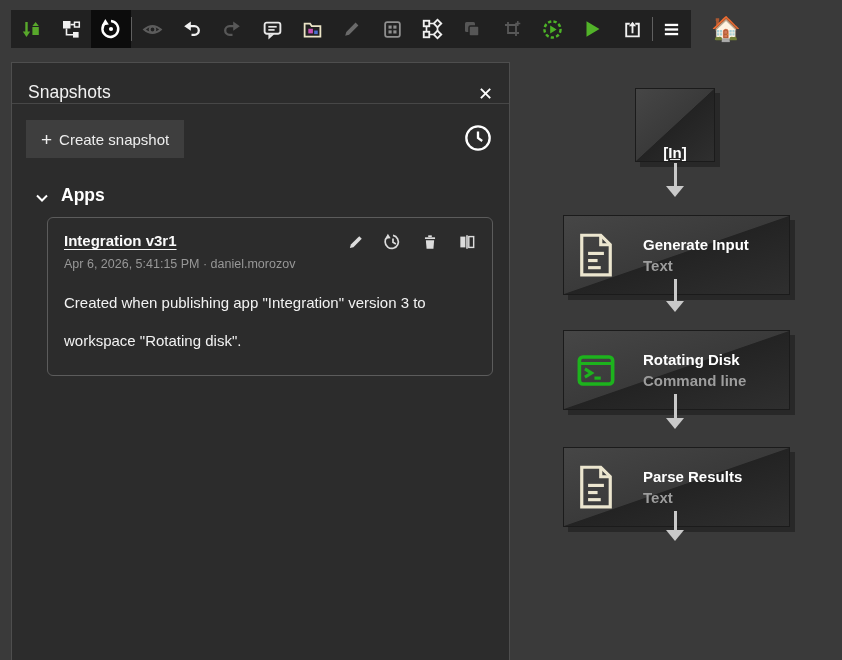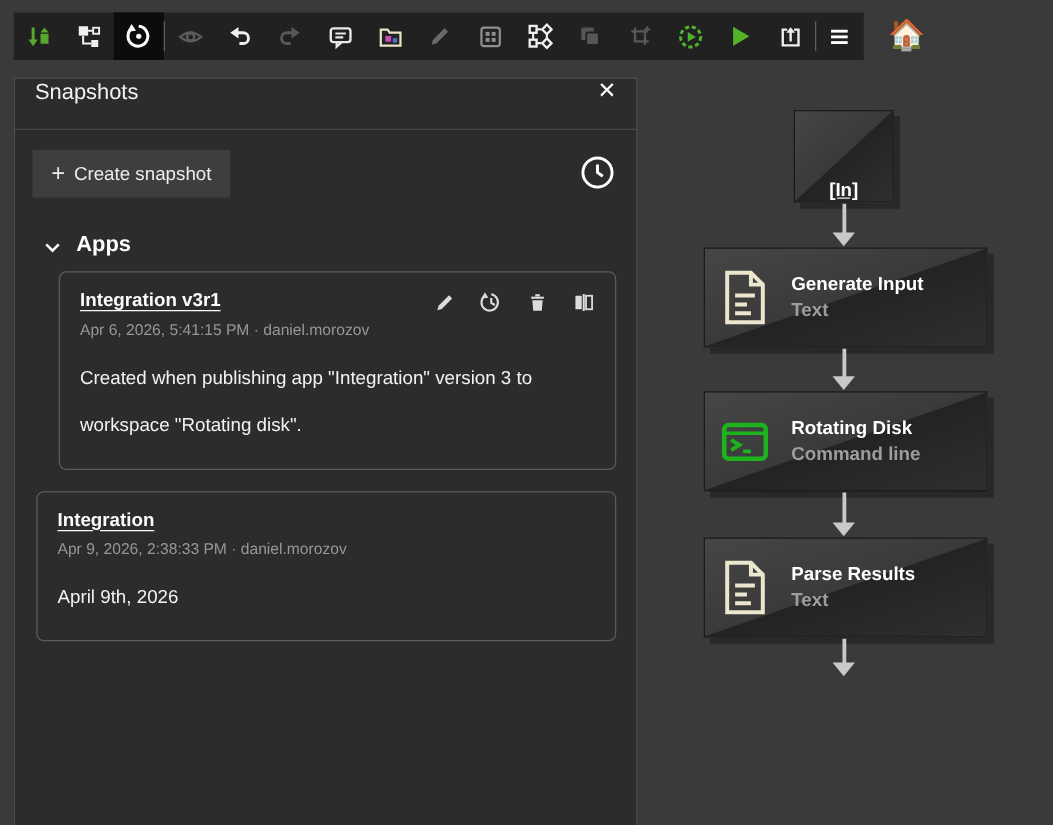--- a/index.html
+++ b/index.html
@@ -12,21 +12,21 @@
   .tbtn{width:40px;height:38px;display:flex;align-items:center;justify-content:center;flex:0 0 auto;}
   .tbtn.active{background:#0c0c0c;}
   .tbtn.menu{width:36px;}
   .tsep{width:1px;height:24px;background:#606060;flex:0 0 auto;}
   .home-btn{position:absolute;left:710px;top:13px;width:32px;height:32px;display:flex;
             align-items:center;justify-content:center;font-size:24px;line-height:1;}
 
   
   .panel{position:absolute;left:11px;top:62px;width:499px;height:598px;background:#2c2c2c;
          border:1px solid #4e4e4e;border-bottom:none;box-sizing:border-box;}
-  .panel-header{height:40px;display:flex;align-items:flex-start;padding:0 16px;
+  .panel-header{height:40px;display:flex;align-items:flex-end;padding:0 16px;
                 border-bottom:1px solid #474747;}
   .panel-title{font-size:17.5px;color:#f2f2f2;}
   .panel-close{margin-left:auto;font-size:18px;color:#fff;cursor:pointer;line-height:1;}
   .panel-tools{position:relative;padding:16px 14px 0 14px;height:38px;}
   .create-btn{display:inline-flex;align-items:center;gap:7px;background:#3e3e3e;border:none;
               color:#ededed;font-family:inherit;font-size:15px;padding:0 15px;height:38px;cursor:pointer;}
   .create-plus{font-size:19px;font-weight:400;line-height:1;}
   .clock-btn{position:absolute;right:17px;top:20px;width:28px;height:28px;}
   .apps-header{display:flex;align-items:flex-end;gap:11px;margin:22px 0 0 22px;height:26px;cursor:pointer;}
   .apps-label{font-size:17.5px;font-weight:bold;color:#fff;}
@@ -41,21 +41,21 @@
   .card-actions .aicon{width:18px;height:18px;cursor:pointer;}
   .card-meta{font-size:12.5px;color:#979797;margin-top:4px;}
   .card-body{font-size:15px;color:#f2f2f2;line-height:38px;margin-top:13px;}
 
   
   .node{position:absolute;box-sizing:border-box;border:1px solid #1b1b1b;
         background:linear-gradient(to bottom right,#464646 0%,#3a3a3a 49.7%,#232323 50.3%,#2f2f2f 100%);
         box-shadow:5px 5px 0 rgba(0,0,0,0.30);}
   .node.port{display:flex;align-items:flex-end;justify-content:center;text-decoration:underline;}
   .port-label{font-size:15px;font-weight:bold;color:#fff;}
-  .node.step{display:flex;align-items:center;padding-left:13px;gap:18px;}
+  .node.step{display:flex;align-items:center;padding-left:13px;gap:28px;margin-top:17px;}
   .step-icon{flex:0 0 auto;display:flex;}
   .step-text{display:flex;flex-direction:column;gap:1px;}
   .step-title{font-size:15px;font-weight:bold;color:#fff;line-height:20px;}
   .step-subtitle{font-size:15px;font-weight:bold;color:#9d9d9d;line-height:20px;}
   .arrow{position:absolute;width:18px;}
   .arrow::before{content:"";position:absolute;left:7.5px;top:0;bottom:9px;width:3px;background:#c9c9c9;}
   .arrow::after{content:"";position:absolute;left:0;bottom:0;width:0;height:0;
                 border-left:9px solid transparent;border-right:9px solid transparent;
                 border-top:11px solid #c9c9c9;}
   svg{display:block;}
@@ -320,22 +320,15 @@
             <line x1="10" y1="2.4" x2="10" y2="17.6" stroke="#dcdcdc" stroke-width="1.8"></line>
             <rect x="12" y="4" width="5.4" height="12" fill="none" stroke="#dcdcdc" stroke-width="1.6"></rect>
           </svg>
         </span>
       </div>
       <div class="card-meta">Apr 6, 2026, 5:41:15 PM · daniel.morozov</div>
       <div class="card-body">Created when publishing app "Integration" version 3 to workspace "Rotating disk".</div>
     </div>
 
 
-    <div class="card root-card">
-      <div class="card-top">
-        <span class="card-title">Integration</span>
-      </div>
-      <div class="card-meta">Apr 9, 2026, 2:38:33 PM · daniel.morozov</div>
-      <div class="card-body">April 9th, 2026</div>
-    </div>
 
   </div>
 </div>
 
 </body></html>

